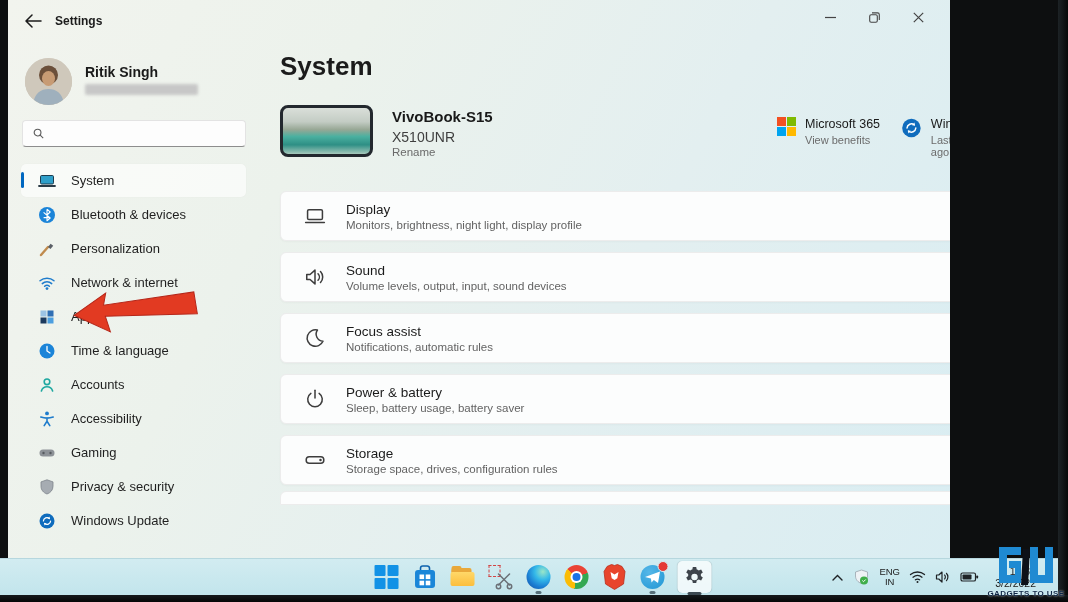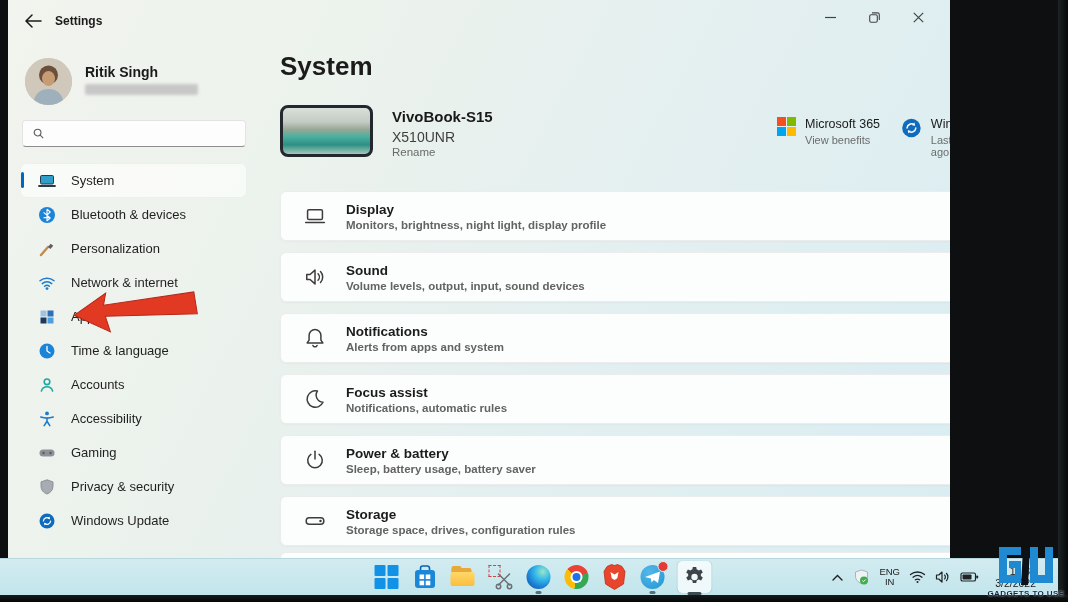--- a/index.html
+++ b/index.html
@@ -50,21 +50,21 @@
     border:3px solid #23282e;
     background:linear-gradient(180deg,#dadfd9 0%,#c3ccc4 30%,#97a795 47%,#4ab0a0 62%,#2e8f85 80%,#a6c8bb 100%); }
   .device-name { position:absolute; left:112px; top:3px; font-size:15px; font-weight:700; color:#191919; }
   .device-model { position:absolute; left:112px; top:24px; font-size:14px; color:#3f3f3f; }
   .device-rename { position:absolute; left:112px; top:41px; font-size:11.5px; color:#6a6a6a; cursor:pointer; }
   .qi { position:absolute; top:12px; display:flex; align-items:flex-start; gap:9px; cursor:pointer; }
   .qi-ms { left:497px; } .qi-wu { left:621px; }
   .qi-title { font-size:12.5px; font-weight:400; color:#191919; }
   .qi-sub { font-size:11px; color:#6c6c6c; margin-top:3px; }
 
-  .cards { margin-top:30px; display:flex; flex-direction:column; gap:11px;font-weight:bold; }
+  .cards { margin-top:30px; display:flex; flex-direction:column; gap:11px; }
   .card { position:relative; height:50px; background:#fcfdfd; border:1px solid #ececec;
     border-radius:6px; box-shadow:0 1px 2px rgba(0,0,0,.03); display:flex; align-items:center; cursor:pointer; }
   .card-ic { width:24px; height:24px; margin-left:22px; display:flex; align-items:center; justify-content:center; }
   .card-ic svg { stroke:#3d3d3d; fill:none; stroke-width:1.1; stroke-linecap:round; stroke-linejoin:round; }
   .card-txt { margin-left:19px; }
   .card-title { font-size:13.5px; color:#1b1b1b; }
   .card-sub { font-size:11.5px; color:#636363; margin-top:2px; }
   .card-chev { position:absolute; right:18px; top:17px; }
   .card-stub { height:14px; margin-top:-5px; background:#fcfdfd; border:1px solid #ececec;
     border-radius:6px 6px 0 0; }
@@ -361,35 +361,20 @@
           </span>
           <span class="card-txt">
             <div class="card-title">Sound</div>
             <div class="card-sub">Volume levels, output, input, sound devices</div>
           </span>
           <span class="card-chev"><svg width="8" height="14" viewBox="0 0 8 14" fill="none" stroke="#5f5f5f" stroke-width="1.4" stroke-linecap="round">
                 <path d="M1.5 1.5l5 5.5-5 5.5"></path>
               </svg></span>
         </div>
 
-        <div class="card">
-          <span class="card-ic">
-            <svg width="22" height="22" viewBox="0 0 16 16">
-                <path d="M8 1.8a4.3 4.3 0 0 0-4.3 4.3v3.4L2.3 11.6h11.4L12.3 9.5V6.1A4.3 4.3 0 0 0 8 1.8z"></path>
-                <path d="M6.5 13.4a1.6 1.6 0 0 0 3 0"></path>
-              </svg>
-          </span>
-          <span class="card-txt">
-            <div class="card-title">Notifications</div>
-            <div class="card-sub">Alerts from apps and system</div>
-          </span>
-          <span class="card-chev"><svg width="8" height="14" viewBox="0 0 8 14" fill="none" stroke="#5f5f5f" stroke-width="1.4" stroke-linecap="round">
-                <path d="M1.5 1.5l5 5.5-5 5.5"></path>
-              </svg></span>
-        </div>
 
         <div class="card">
           <span class="card-ic">
             <svg width="22" height="22" viewBox="0 0 16 16">
                 <path d="M9.8 2.2a6 6 0 1 0 4 8.2 5.2 5.2 0 0 1-4-8.2z"></path>
               </svg>
           </span>
           <span class="card-txt">
             <div class="card-title">Focus assist</div>
             <div class="card-sub">Notifications, automatic rules</div>

